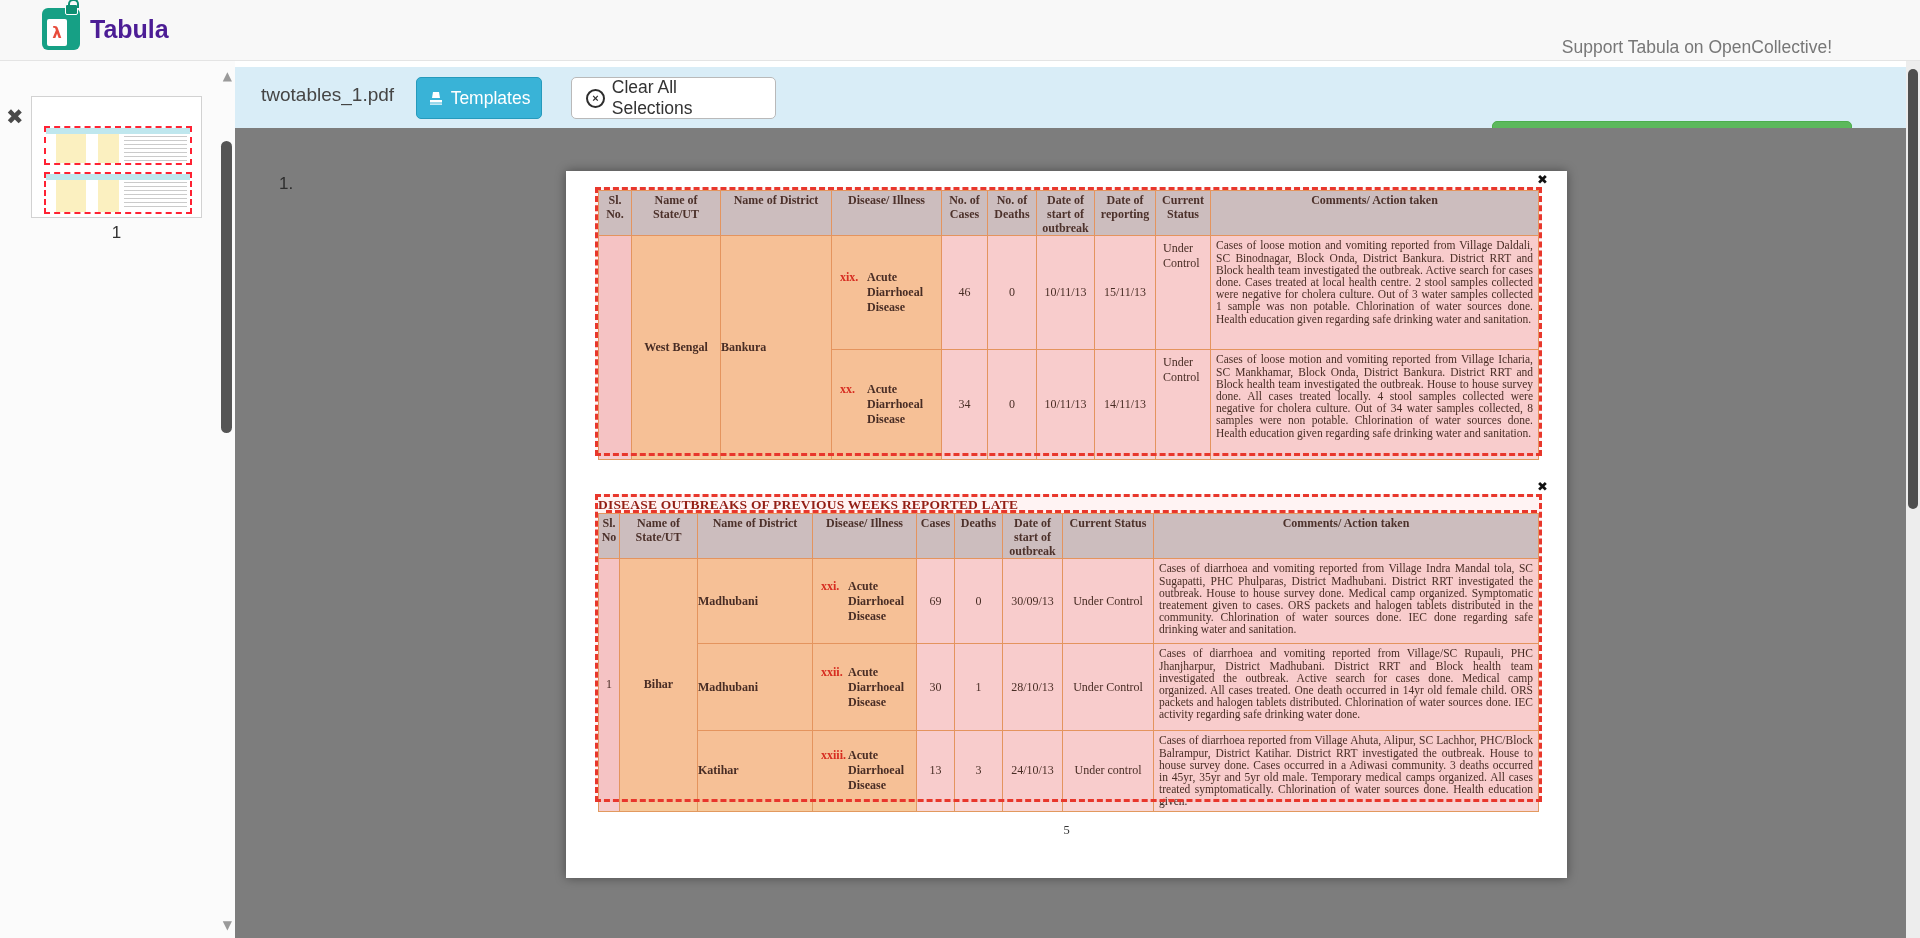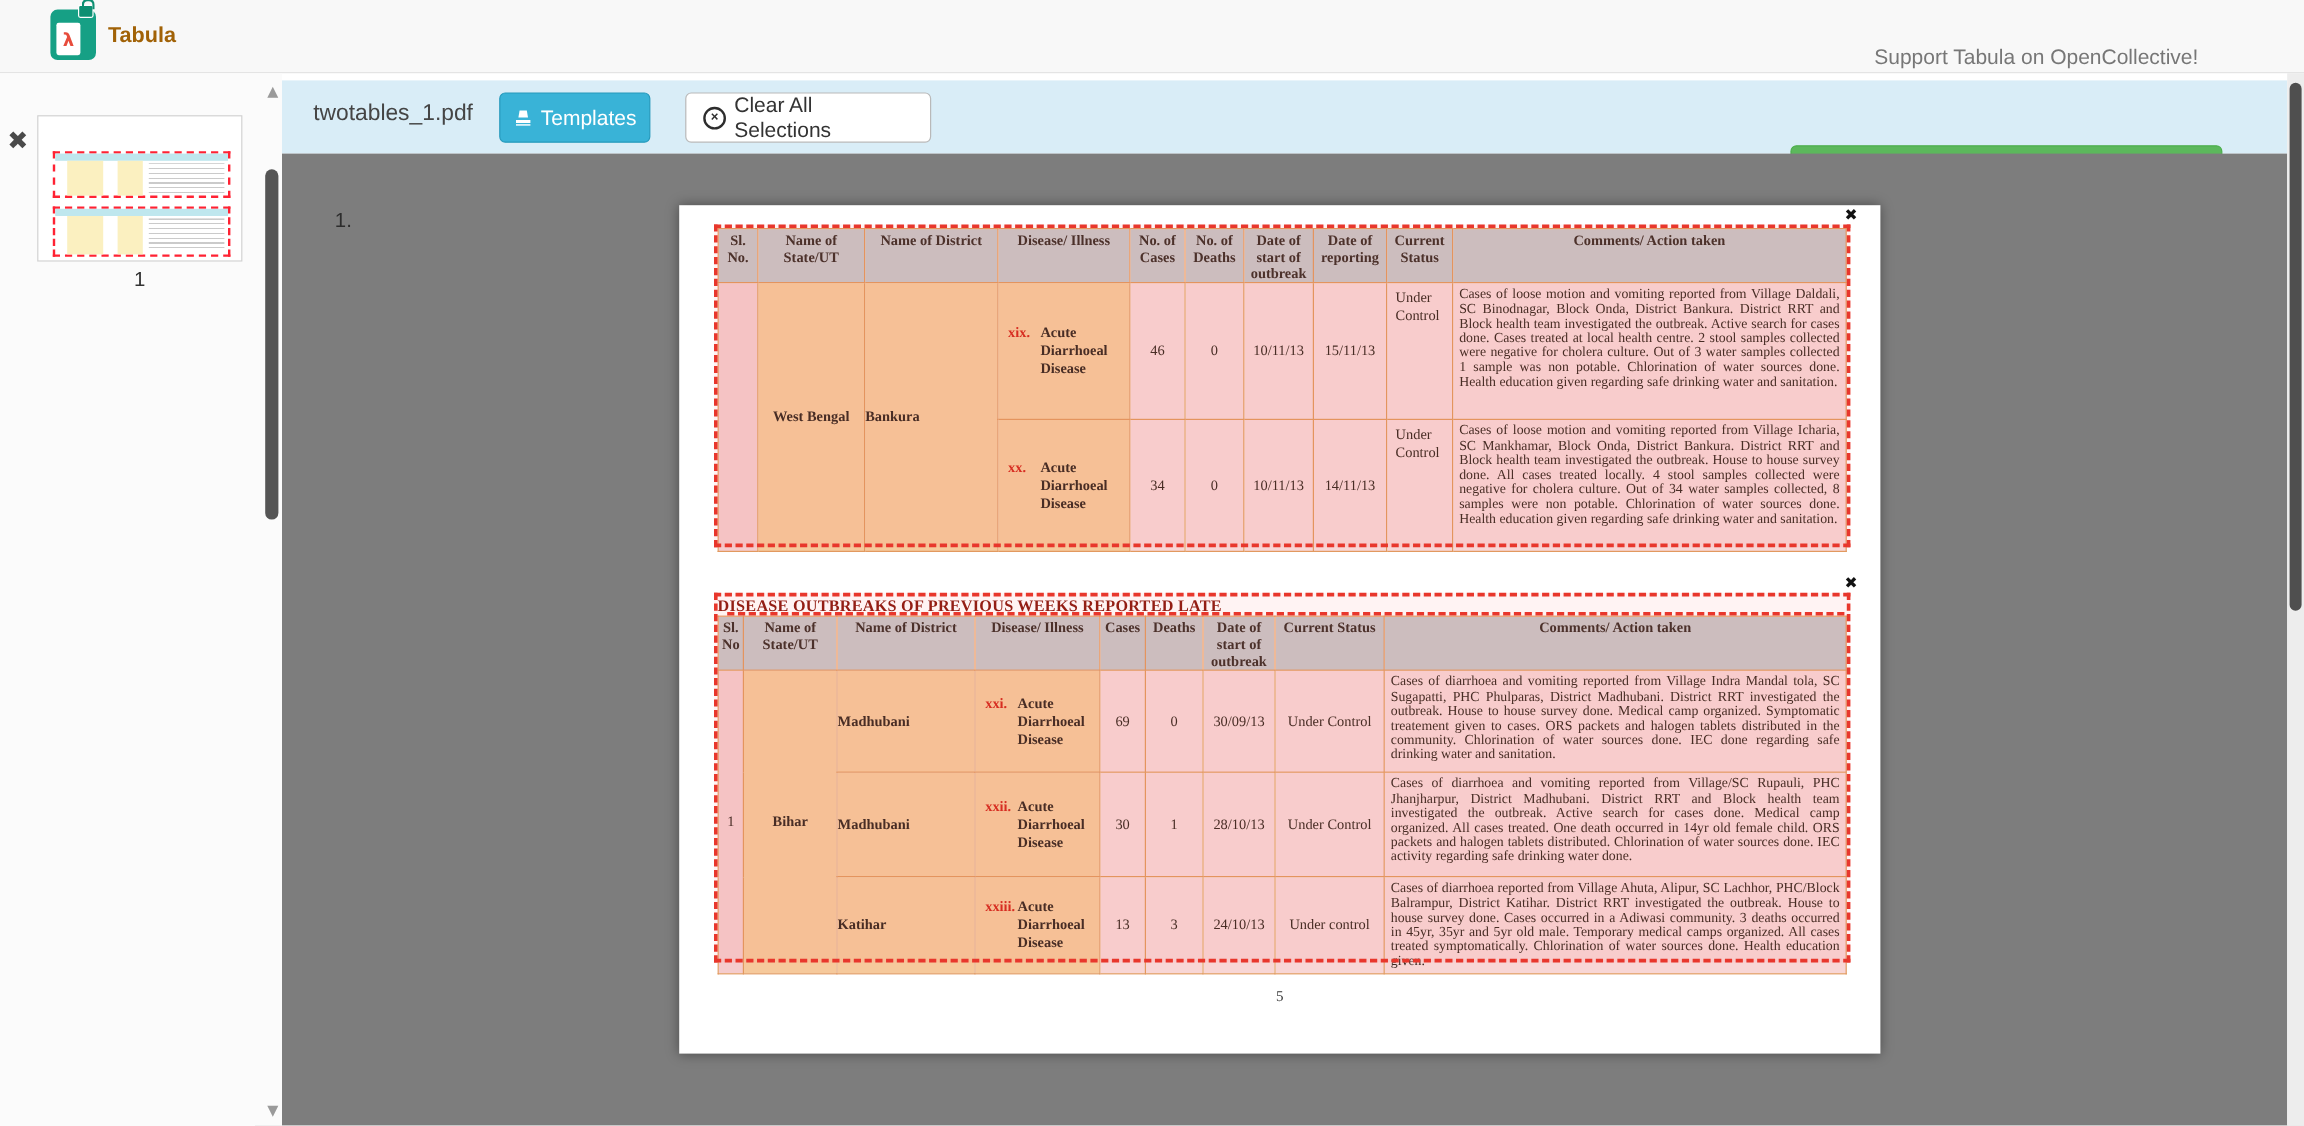--- a/index.html
+++ b/index.html
@@ -7,21 +7,21 @@
   .app { position:relative; width:1920px; height:938px; overflow:hidden; }
 
   
   .navbar { position:absolute; left:0; top:0; width:1920px; height:61px; background:#f8f8f8; border-bottom:1px solid #e4e4e4; }
   .brand { position:absolute; left:42px; top:8px; display:flex; align-items:center; gap:10px; }
   .logo { position:relative; width:38px; height:42px; background:#16a085; border-radius:6px; }
   .logo .page { position:absolute; left:5px; bottom:4px; width:20px; height:27px; background:#fff; border-radius:2px; display:flex; align-items:center; justify-content:center; }
   .logo .lambda { color:#e74c3c; font-family:"DejaVu Sans",sans-serif; font-size:15px; font-weight:bold; }
   .logo .lock { position:absolute; right:2px; top:-4px; width:13px; height:11px; background:#0d8f72; border:1px solid #fff; border-radius:2px; }
   .logo .lock:before { content:""; position:absolute; left:2px; top:-6px; width:7px; height:7px; border:2px solid #0d8f72; border-bottom:none; border-radius:5px 5px 0 0; }
-  .brand-name { font-size:18px; font-weight:bold; color:#a16207; }
+  .brand-name { font-size:25px; font-weight:bold; color:#4c1d95; }
   .nav-links { position:absolute; left:190px; top:0; height:61px; display:flex; align-items:center; gap:44px; }
   .nav-link { font-size:17.5px; color:#777; cursor:pointer; white-space:nowrap; }
   .support-link { position:absolute; right:88px; top:0; height:61px; display:flex; align-items:center; font-size:17.5px; color:#777; cursor:pointer;margin-top:17px; }
 
   
   .sidebar { position:absolute; left:0; top:61px; width:235px; height:877px; background:#fbfbfb; }
   .thumb-delete { position:absolute; left:6px; top:44px; font-family:"DejaVu Sans",sans-serif; font-size:21px; font-weight:bold; color:#4a4a4a; cursor:pointer; }
   .thumbnail { position:absolute; left:31px; top:35px; width:171px; height:122px; background:#fff; border:1px solid #d2d2d2; }
   .mini-table { position:absolute; left:12px; border:2px dashed #f23; background:#fff; }
   .mini-1 { top:29px; width:148px; height:39px; }

